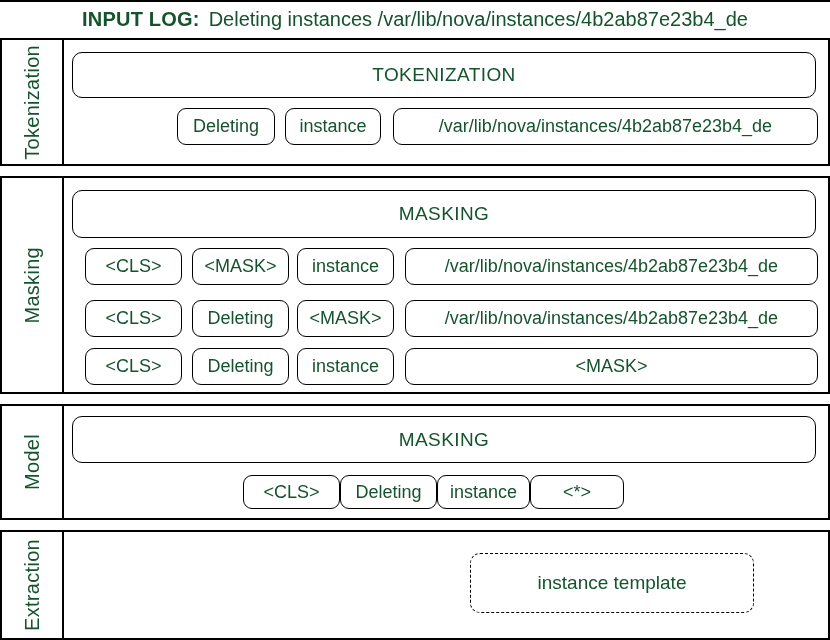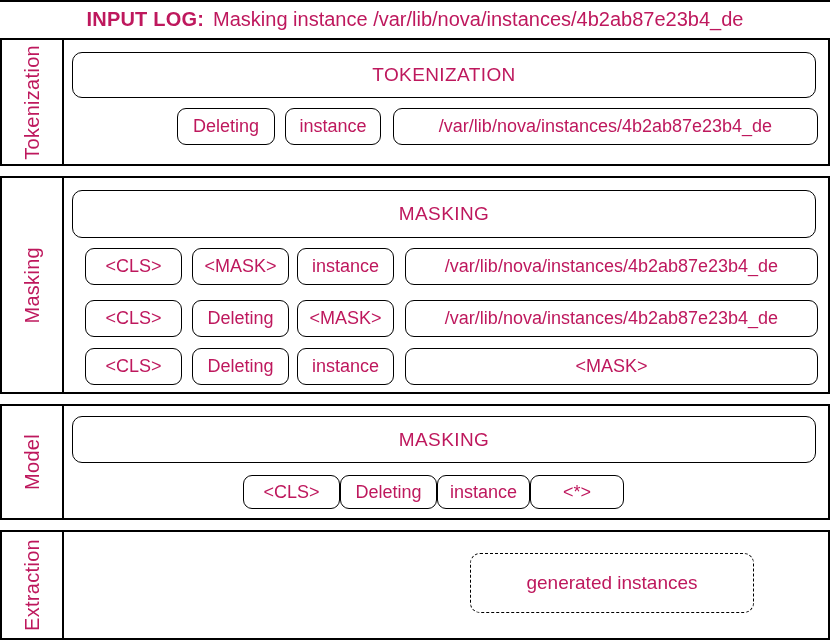--- a/index.html
+++ b/index.html
@@ -1,18 +1,18 @@
 <!DOCTYPE html>
 <html><head>
 <meta charset="utf-8">
 <style>
   html,body{margin:0;padding:0;background:#ffffff;}
   .page{
     position:relative;width:830px;height:640px;background:#fff;
-    font-family:"Liberation Sans","DejaVu Sans",sans-serif;color:#be185d;overflow:hidden;
+    font-family:"Liberation Sans","DejaVu Sans",sans-serif;color:#14532d;overflow:hidden;
   }
   .top-rule{position:absolute;left:0;top:0;width:830px;height:2px;background:#000;}
   .header{
     position:absolute;left:0;top:2px;width:830px;height:34px;
     display:flex;align-items:center;justify-content:center;font-size:20px;white-space:nowrap;
   }
   .hdr-label{font-weight:bold;margin-right:9px;letter-spacing:0.2px;}
   .stage{
     position:absolute;left:0;width:830px;border:2px solid #000;background:#fff;box-sizing:border-box;
   }
@@ -45,21 +45,21 @@
 </style>
 </head>
 <body>
 
 <div class="page">
 
   <div class="top-rule"></div>
 
   <div class="header">
     <span class="hdr-label">INPUT LOG:</span>
-    <span class="hdr-text">Masking instance /var/lib/nova/instances/4b2ab87e23b4_de</span>
+    <span class="hdr-text">Deleting instances /var/lib/nova/instances/4b2ab87e23b4_de</span>
   </div>
 
   <section class="stage" id="sec-tokenization">
     <div class="stage-label">
       <span>Tokenization</span>
     </div>
     <div class="big-box" style="top:12px;height:46px;">TOKENIZATION</div>
     <div class="tok" style="left:175px;top:68px;width:98px;height:37px;">Deleting</div>
     <div class="tok" style="left:283px;top:68px;width:96px;height:37px;">instance</div>
     <div class="tok" style="left:391px;top:68px;width:425px;height:37px;">/var/lib/nova/instances/4b2ab87e23b4_de</div>
@@ -95,16 +95,16 @@
     <div class="tok" style="left:241px;top:69px;width:97px;height:34px;">&lt;CLS&gt;</div>
     <div class="tok" style="left:338px;top:69px;width:97px;height:34px;">Deleting</div>
     <div class="tok" style="left:435px;top:69px;width:93px;height:34px;">instance</div>
     <div class="tok" style="left:528px;top:69px;width:94px;height:34px;">&lt;*&gt;</div>
   </section>
 
   <section class="stage" id="sec-extraction">
     <div class="stage-label">
       <span>Extraction</span>
     </div>
-    <div class="dashed-box" style="left:468px;top:21px;width:284px;height:60px;">generated instances</div>
+    <div class="dashed-box" style="left:468px;top:21px;width:284px;height:60px;">instance template</div>
   </section>
 
 </div>
 
 </body></html>

